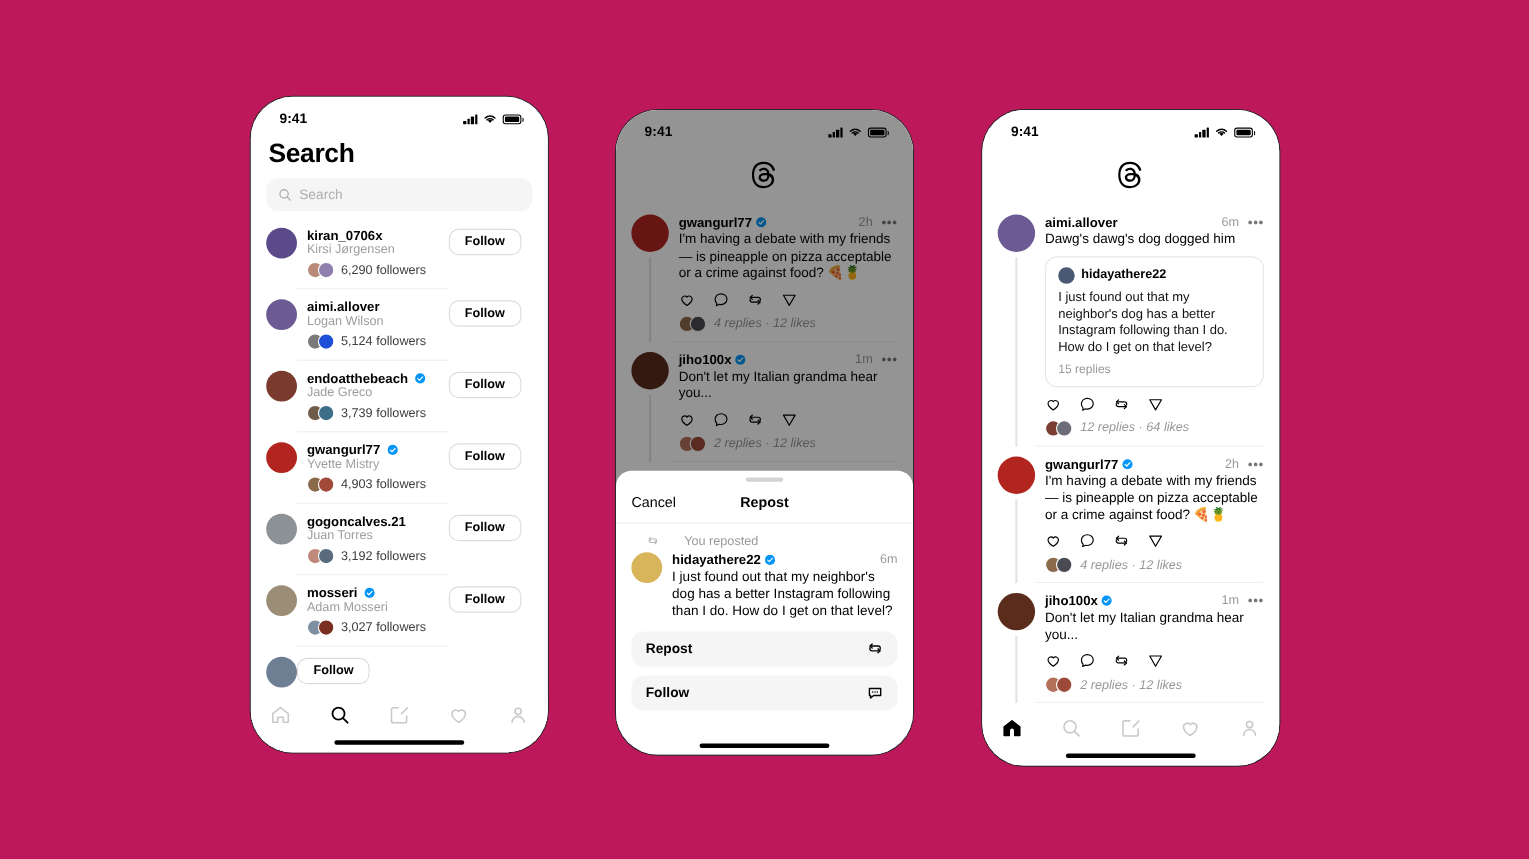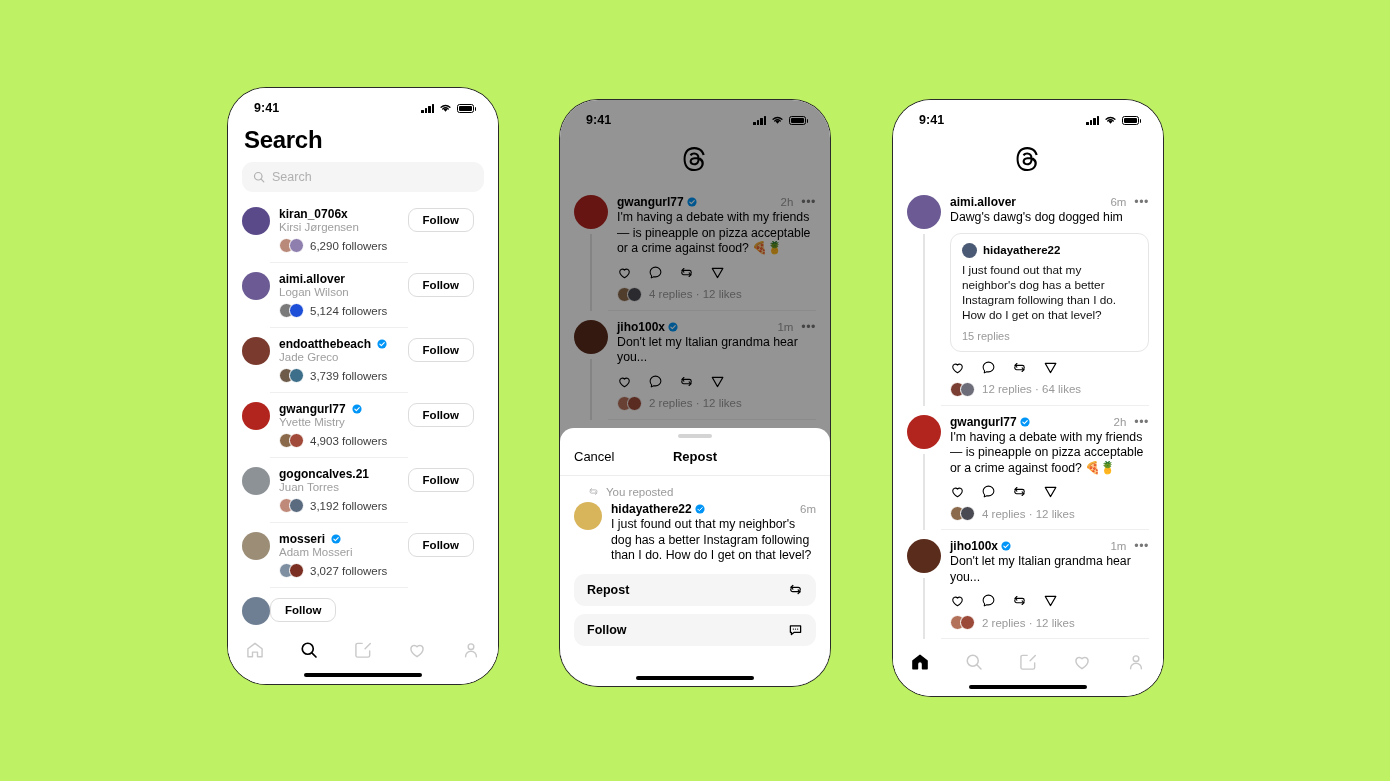--- a/index.html
+++ b/index.html
@@ -2,21 +2,21 @@
 <html><head>
 <meta charset="utf-8">
 <style>
   * { box-sizing: border-box; margin: 0; padding: 0; }
   html, body {
     width: 1390px; height: 781px;
     background: #000000;
     font-family: "Liberation Sans", sans-serif;
     overflow: hidden;
   }
-  .stage { position: relative; width: 1390px; height: 781px; background:#bef264; }
+  .stage { position: relative; width: 1390px; height: 781px; background:#be185d; }
 
   
   .phone {
     position: absolute;
     background: #ffffff;
     border-radius: 38px;
     overflow: hidden;
     box-shadow: 0 0 0 1px #2a2a2a;
   }
   .screen { position: relative; width: 100%; height: 100%; background:#fff; overflow:hidden; }
@@ -83,21 +83,21 @@
   .post .body { flex:1; min-width:0; padding-left:9px; padding-bottom:8px;}
   .p-head { display:flex; align-items:center; }
   .p-user { font-size:12px; font-weight:700; color:#000; }
   .p-meta { margin-left:auto; display:flex; align-items:center; gap:8px; }
   .p-time { font-size:11.5px; color:#999; }
   .dots { font-size:12.5px; color:#777; letter-spacing:.5px; line-height:8px;}
   .p-text { font-size:12.3px; line-height:15.5px; color:#000; margin-top:1px; }
   .actions { display:flex; gap:16px; margin-top:8px; }
   .actions svg { display:block; }
   .p-foot { display:flex; align-items:center; gap:7px; margin-top:7px; }
-  .p-foot .cnt { font-size:11.5px; color:#999; }
+  .p-foot .cnt { font-size:11.5px; color:#999;font-style:italic; }
   .post-sep { border-bottom:1px solid #efefef; margin-left:0px; }
 
   .quote-card {
     border:1px solid #e6e6e6; border-radius:11px; padding:9px 11px 9px 11px;
     margin-top:7px;
   }
   .qc-head { display:flex; align-items:center; gap:6px; }
   .qc-name { font-size:11.5px; font-weight:700; color:#000; }
   .qc-text { font-size:11.8px; line-height:15px; color:#111; margin-top:5px; }
   .qc-replies { font-size:11px; color:#999; margin-top:7px; }
@@ -108,21 +108,21 @@
     position:absolute; left:0; right:0; bottom:0; height:258px;
     background:#fff; border-radius:14px 14px 0 0; overflow:hidden;
   }
   .grabber { width:34px;height:4px;background:#d4d4d4;border-radius:3px;margin:6px auto 0; }
   .sheet-head {
     display:flex; align-items:center; height:38px; padding:0 14px;
     border-bottom:1px solid #ededed; position:relative;
   }
   .sheet-cancel { font-size:13px; color:#000; }
   .sheet-title { position:absolute; left:0; right:0; text-align:center; font-size:13px; font-weight:700; color:#000;}
-  .reposted-row { display:flex; align-items:flex-start; gap:7px; padding:10px 14px 0 28px; }
+  .reposted-row { display:flex; align-items:flex-start; gap:23px; padding:10px 14px 0 28px; }
   .reposted-row .txt { font-size:11.5px; color:#9a9a9a; }
   .sheet-post { display:flex; padding: 4px 14px 0 14px; }
   .sheet-opt {
     margin: 0 14px 8px; background:#f5f5f5; border-radius:11px; height:32px;
     display:flex; align-items:center; padding:0 13px;
   }
   .sheet-opt .lbl { font-size:12.5px; font-weight:600; color:#000; }
   .sheet-opt .ic { margin-left:auto; display:flex; }
   .sheet-ind { position:absolute; bottom:6px; left:50%; transform:translateX(-50%);
     width:118px;height:4px;background:#000;border-radius:3px; }

